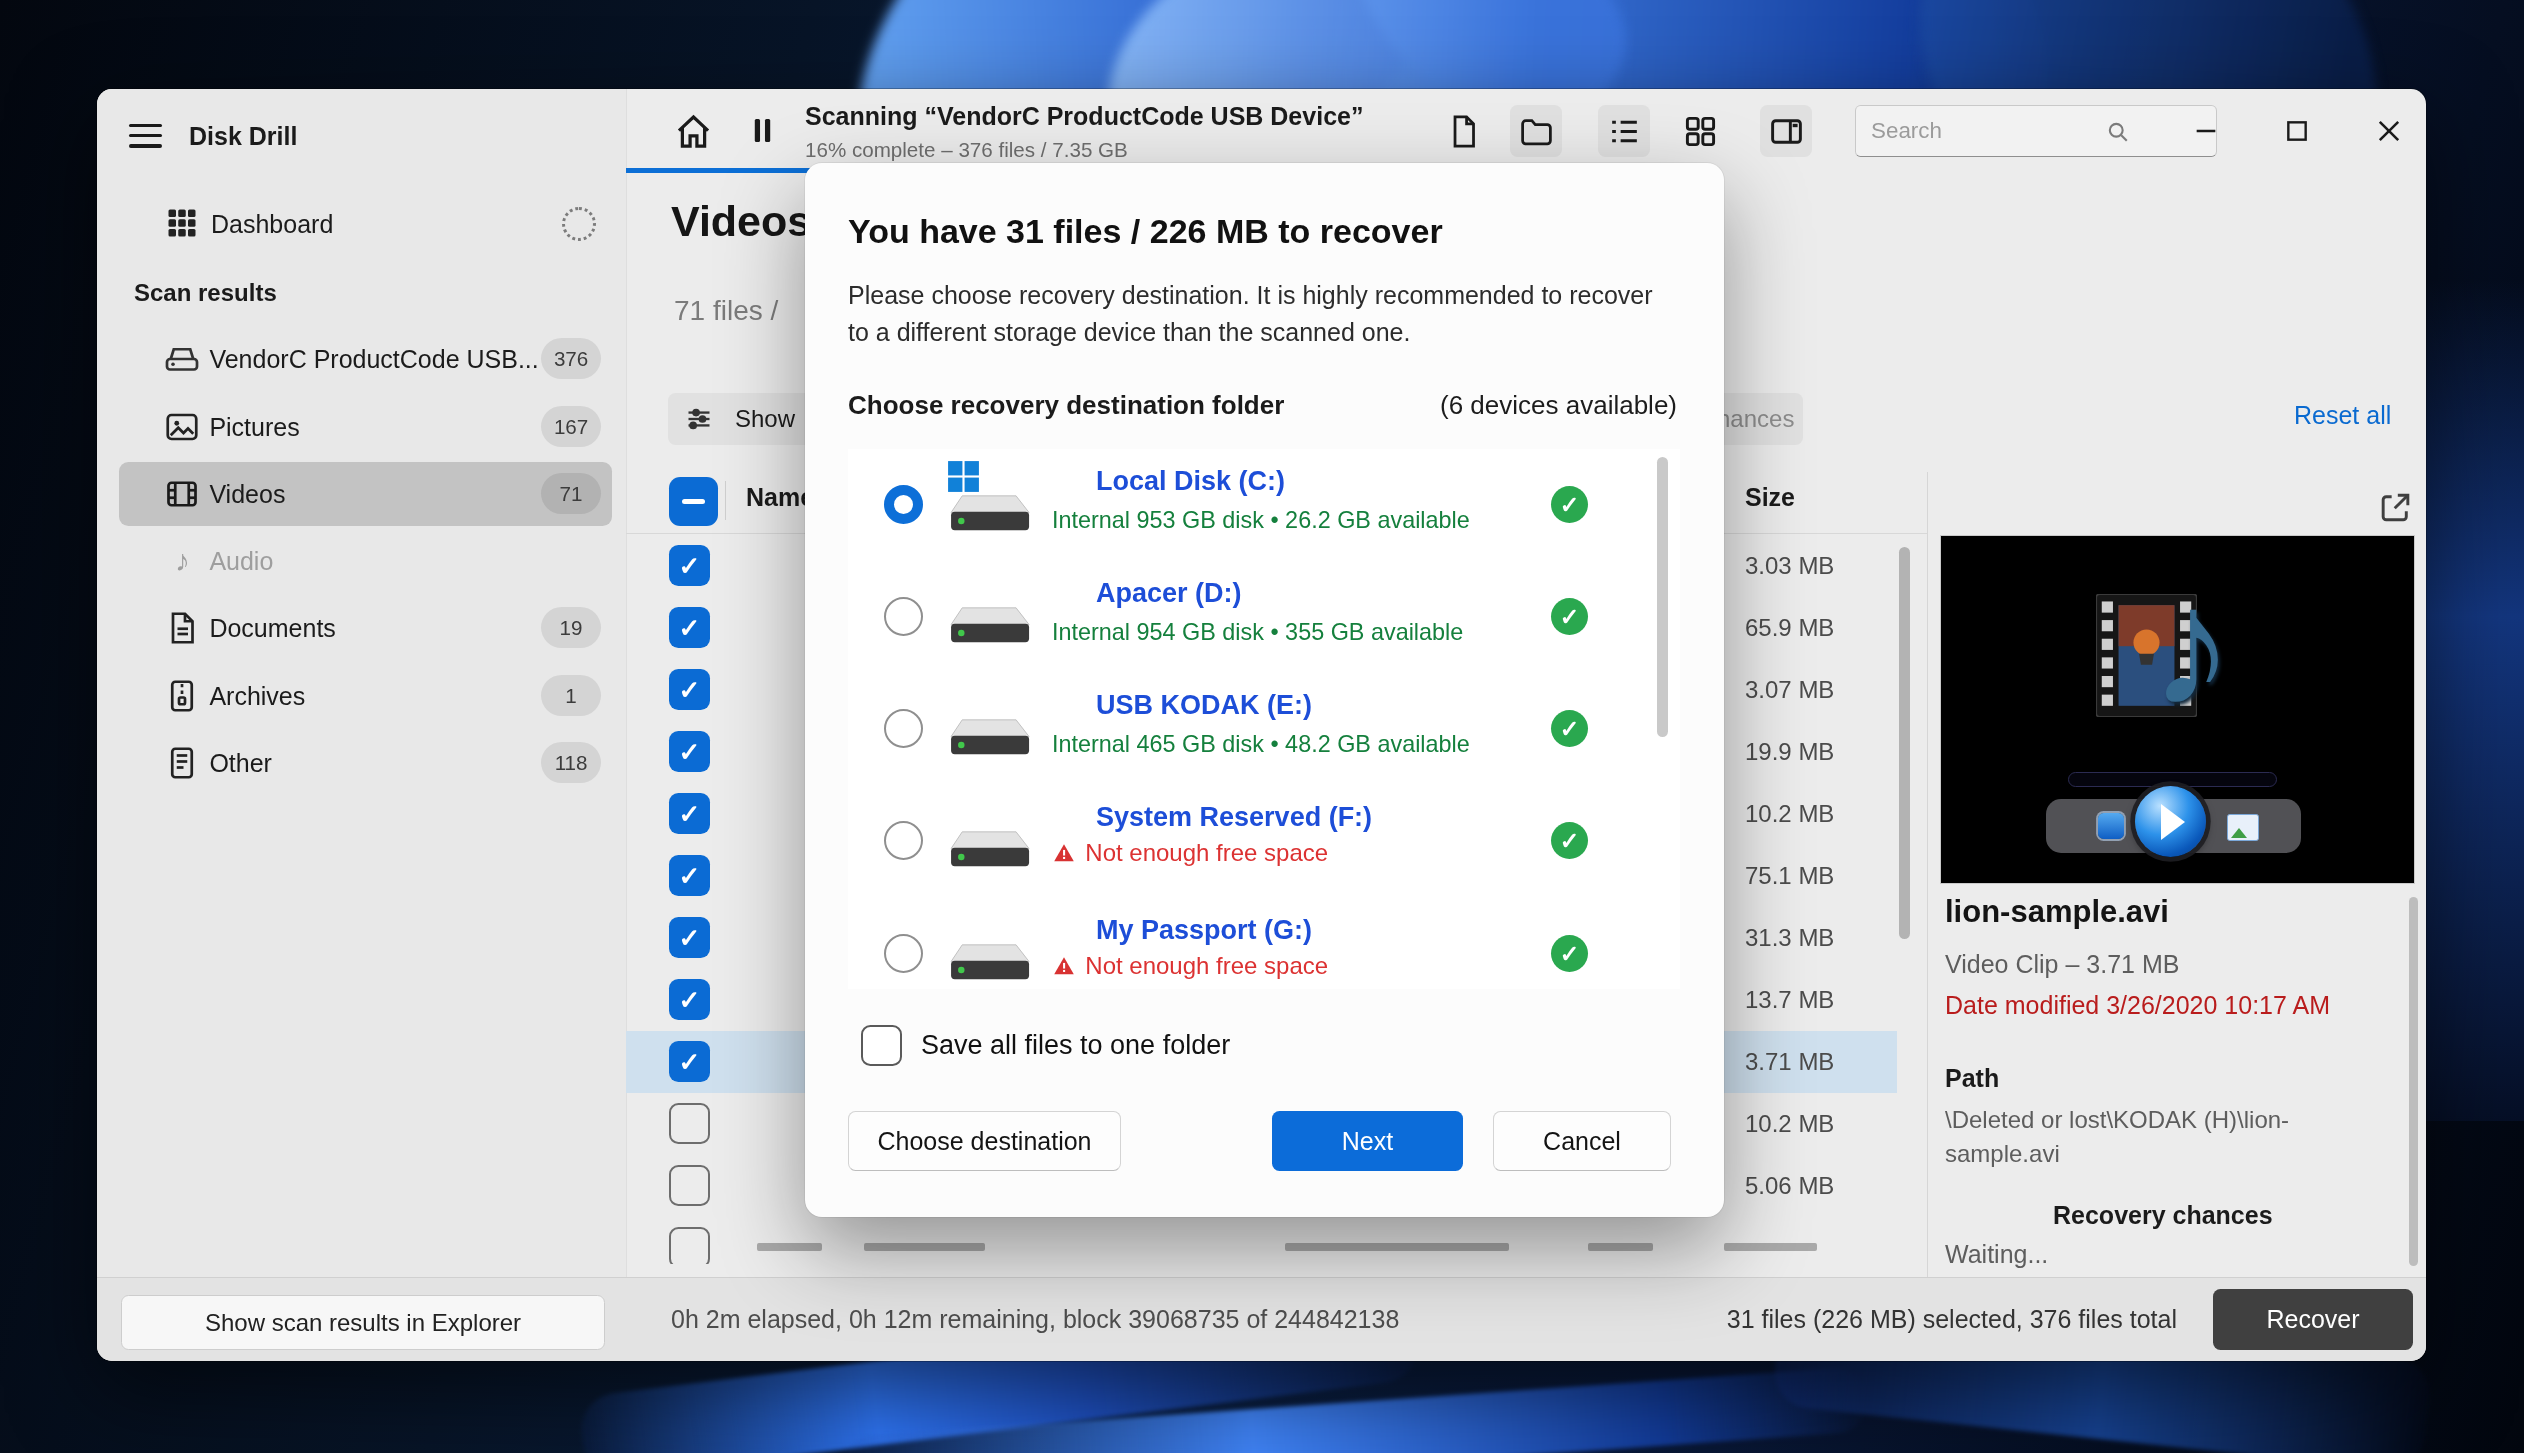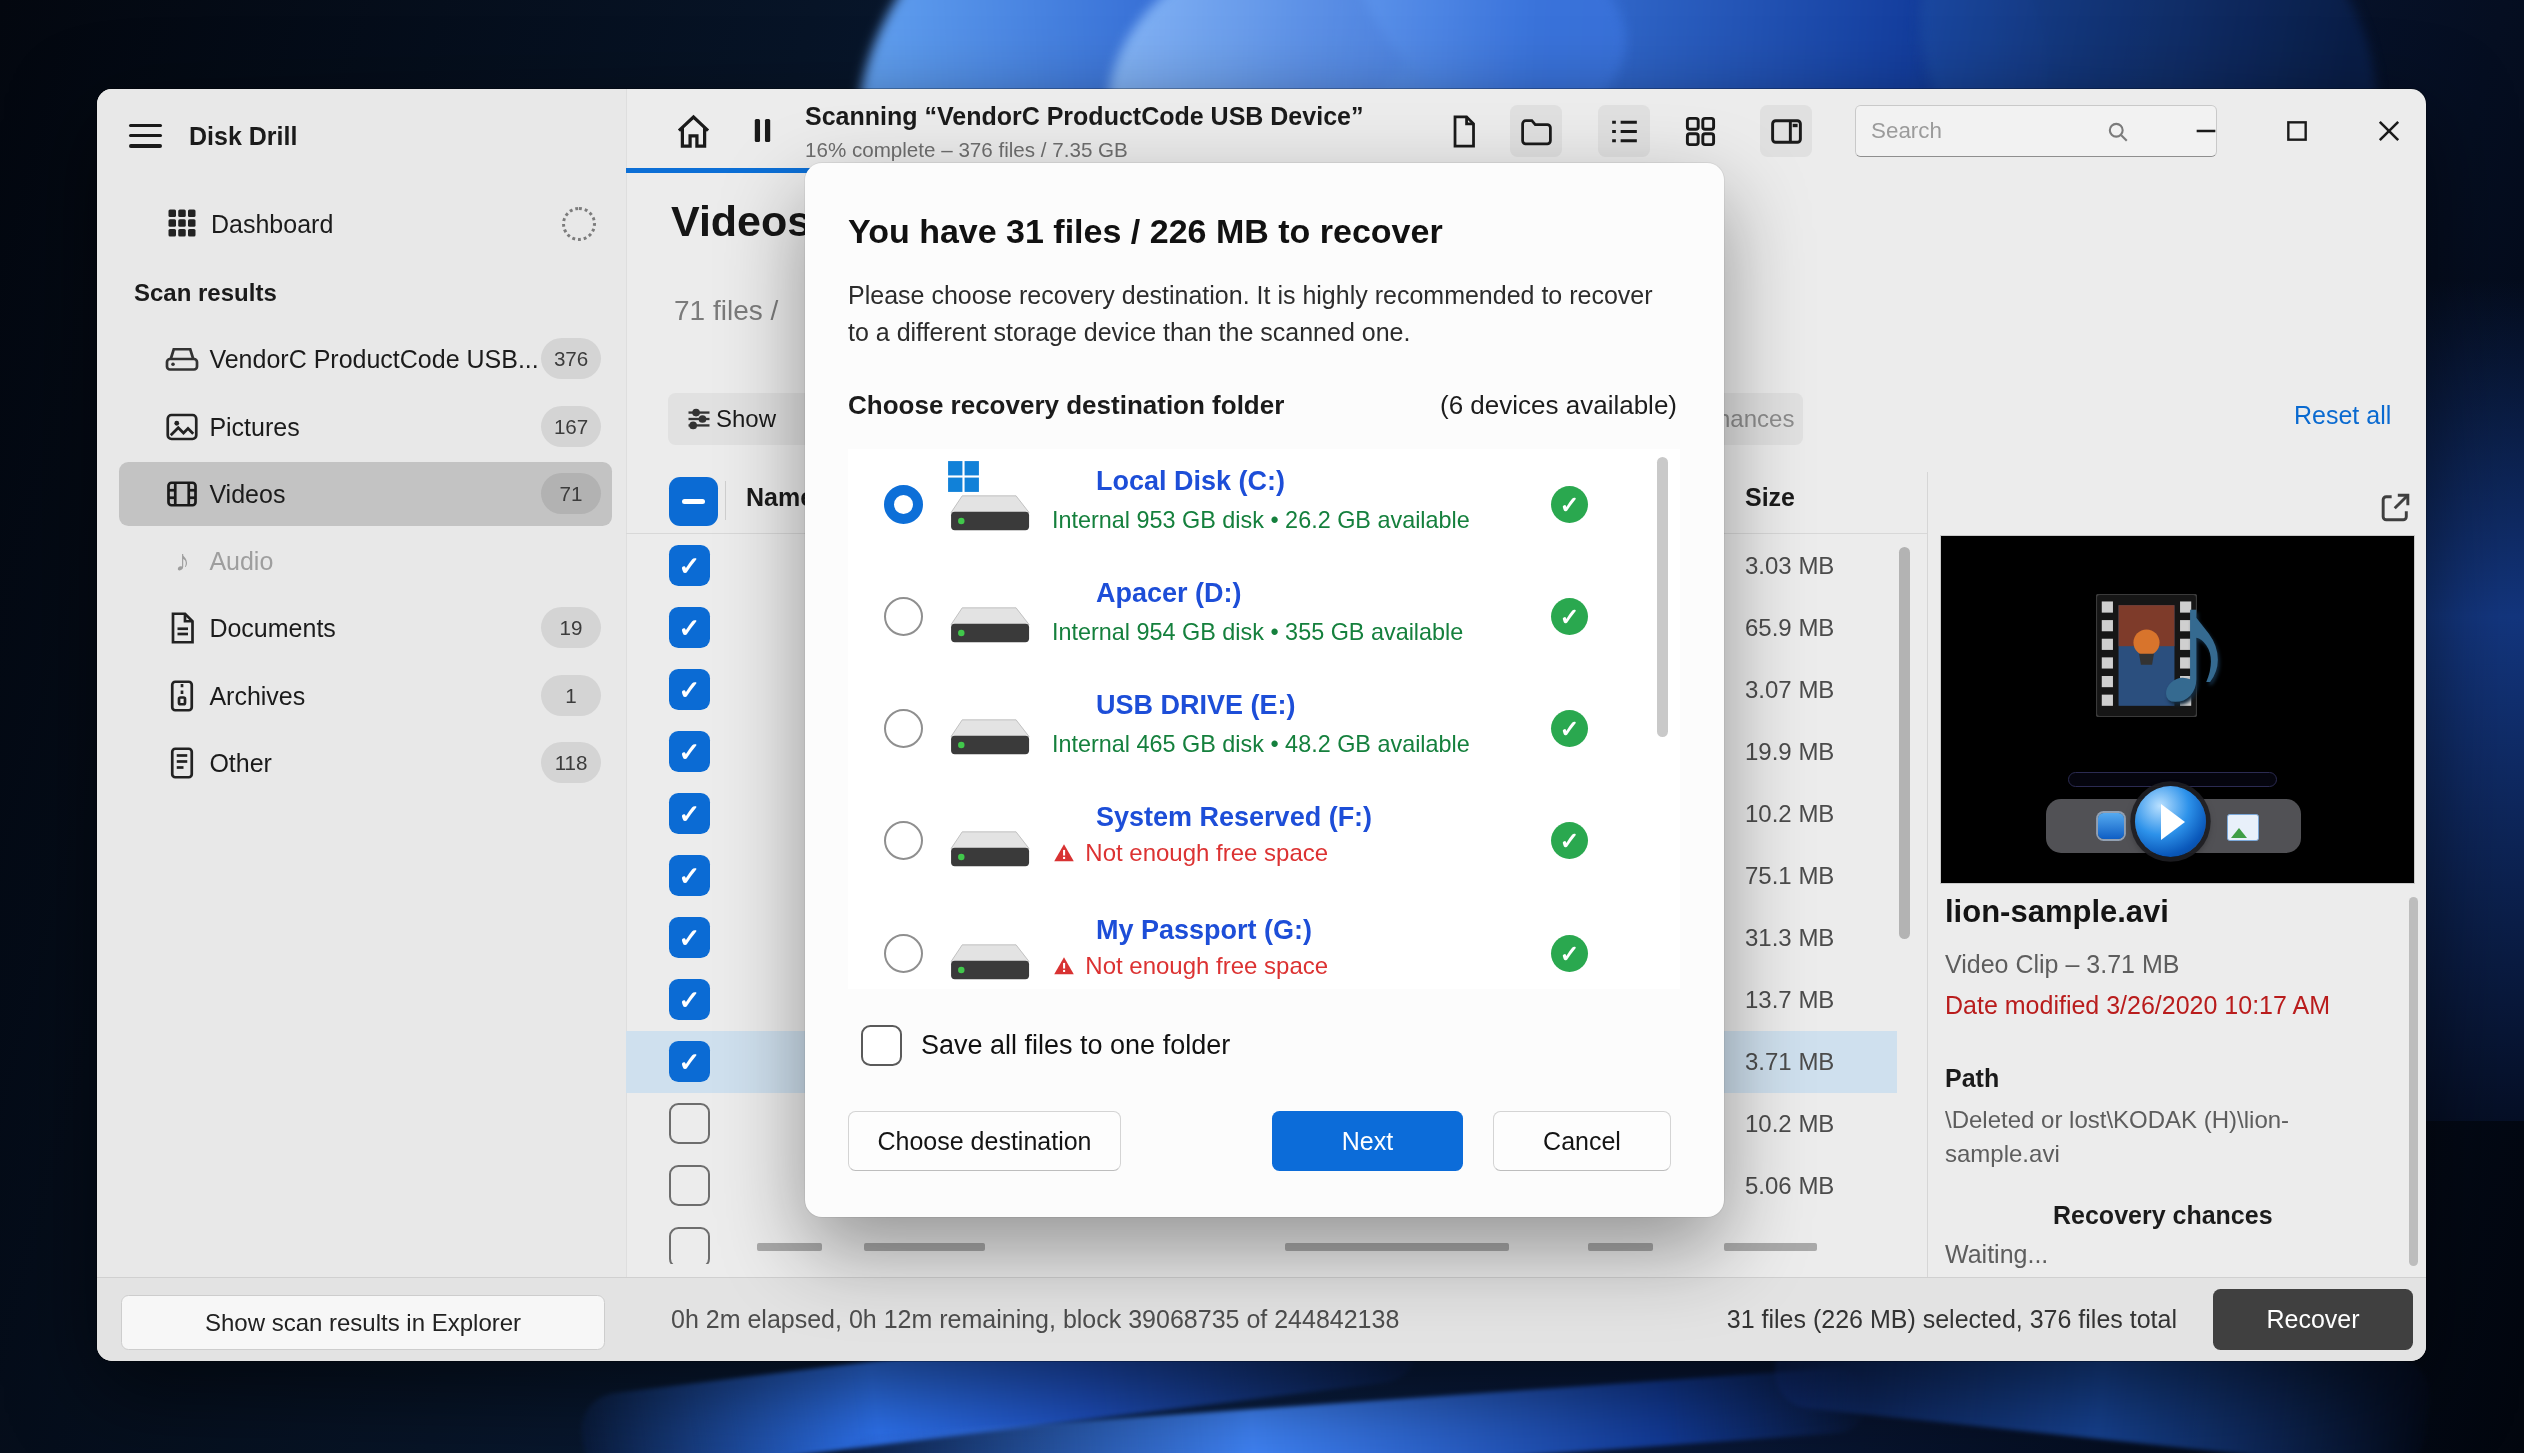--- a/index.html
+++ b/index.html
@@ -70,21 +70,21 @@
     border-radius:5.6px;font-size:22.4px;color:#444;padding:0 50px 0 15px;outline:none;font-family:"Liberation Sans",sans-serif;}
   .search::placeholder{color:#9b9b9b;}
   .search-ico{left:2007px;top:29px;width:28px;height:28px;}
   .win-btn{position:absolute;top:18.7px;width:47px;height:47px;display:flex;align-items:center;justify-content:center;cursor:pointer;}
   .w-min{left:2085px}.w-max{left:2176px}.w-close{left:2268px}
   .progress-line{left:529px;top:79px;width:290px;height:4.7px;background:#0c6fd6;}
 
   
   .heading{left:574px;top:108px;font-size:43px;font-weight:700;color:#161616;}
   .subheading{left:577px;top:206px;font-size:28px;color:#7b7b7b;}
-  .show-chip{left:571px;top:304px;width:148px;height:52px;background:#e1e1e1;border-radius:7.5px;display:flex;align-items:center;gap:3px;
+  .show-chip{left:571px;top:304px;width:148px;height:52px;background:#e1e1e1;border-radius:7.5px;display:flex;align-items:center;gap:22px;
     padding-left:17px;box-sizing:border-box;font-size:24px;cursor:pointer;}
   .chances-chip{left:1620px;top:304px;width:86px;height:52px;background:#e1e1e1;border-radius:0 7.5px 7.5px 0;
     font-size:24px;color:#8d8d8d;display:flex;align-items:center;cursor:pointer;}
   .reset-all{left:2197px;top:312px;font-size:25px;color:#0a6ad0;cursor:pointer;}
   .hdr-check{left:572px;top:388px;width:49px;height:49px;background:#0b6bd4;border-radius:11.2px;cursor:pointer;
     display:flex;align-items:center;justify-content:center;}
   .hdr-check .bar{width:22.4px;height:4.7px;background:#fff;border-radius:2.8px;}
   .col-div{left:628px;top:392px;width:0.9px;height:39px;background:#cfcfcf;}
   .name-hdr{left:649px;top:394px;font-size:25px;font-weight:700;}
   .size-hdr{left:1648px;top:394px;font-size:25px;font-weight:700;}
@@ -588,21 +588,21 @@
       </div>
       <div class="drv d2">
         <span class="radio"></span>
         <span class="drv-ico">
             <svg viewBox="0 0 90 56" width="84" height="52">
               <path d="M14 16 L72 16 L86 34 L2 34 Z" fill="#e3e3e3" stroke="#bdbdbd"></path>
               <rect x="2" y="33" width="84" height="20" rx="4" fill="#3a3a3a"></rect>
               <circle cx="13" cy="43" r="3.5" fill="#41c84b"></circle>
             </svg>
           </span>
-        <span class="drv-name">USB DRIVE (E:)</span>
+        <span class="drv-name">USB KODAK (E:)</span>
         <span class="drv-info">Internal 465 GB disk • 48.2 GB available</span>
         <span class="drv-check">✓</span>
       </div>
       <div class="drv d3">
         <span class="radio"></span>
         <span class="drv-ico">
             <svg viewBox="0 0 90 56" width="84" height="52">
               <path d="M14 16 L72 16 L86 34 L2 34 Z" fill="#e3e3e3" stroke="#bdbdbd"></path>
               <rect x="2" y="33" width="84" height="20" rx="4" fill="#3a3a3a"></rect>
               <circle cx="13" cy="43" r="3.5" fill="#41c84b"></circle>

